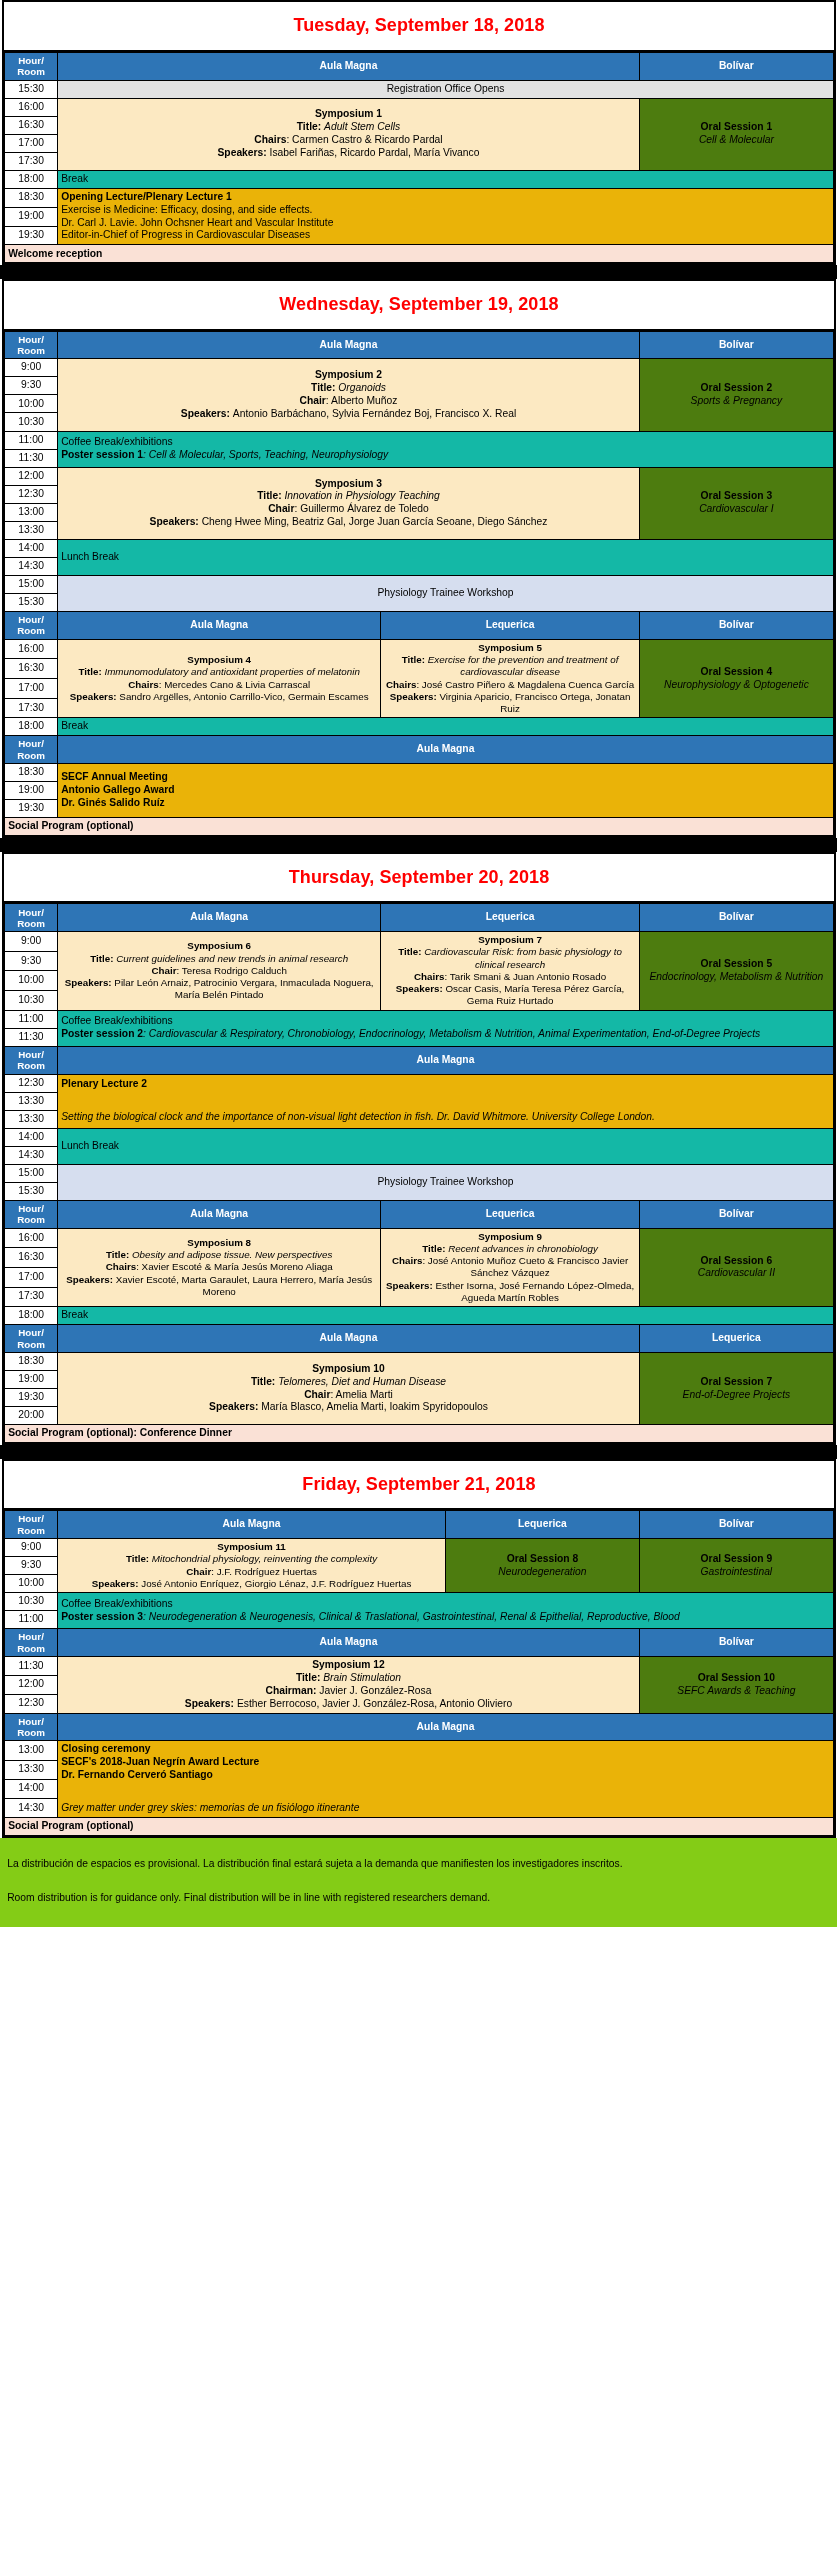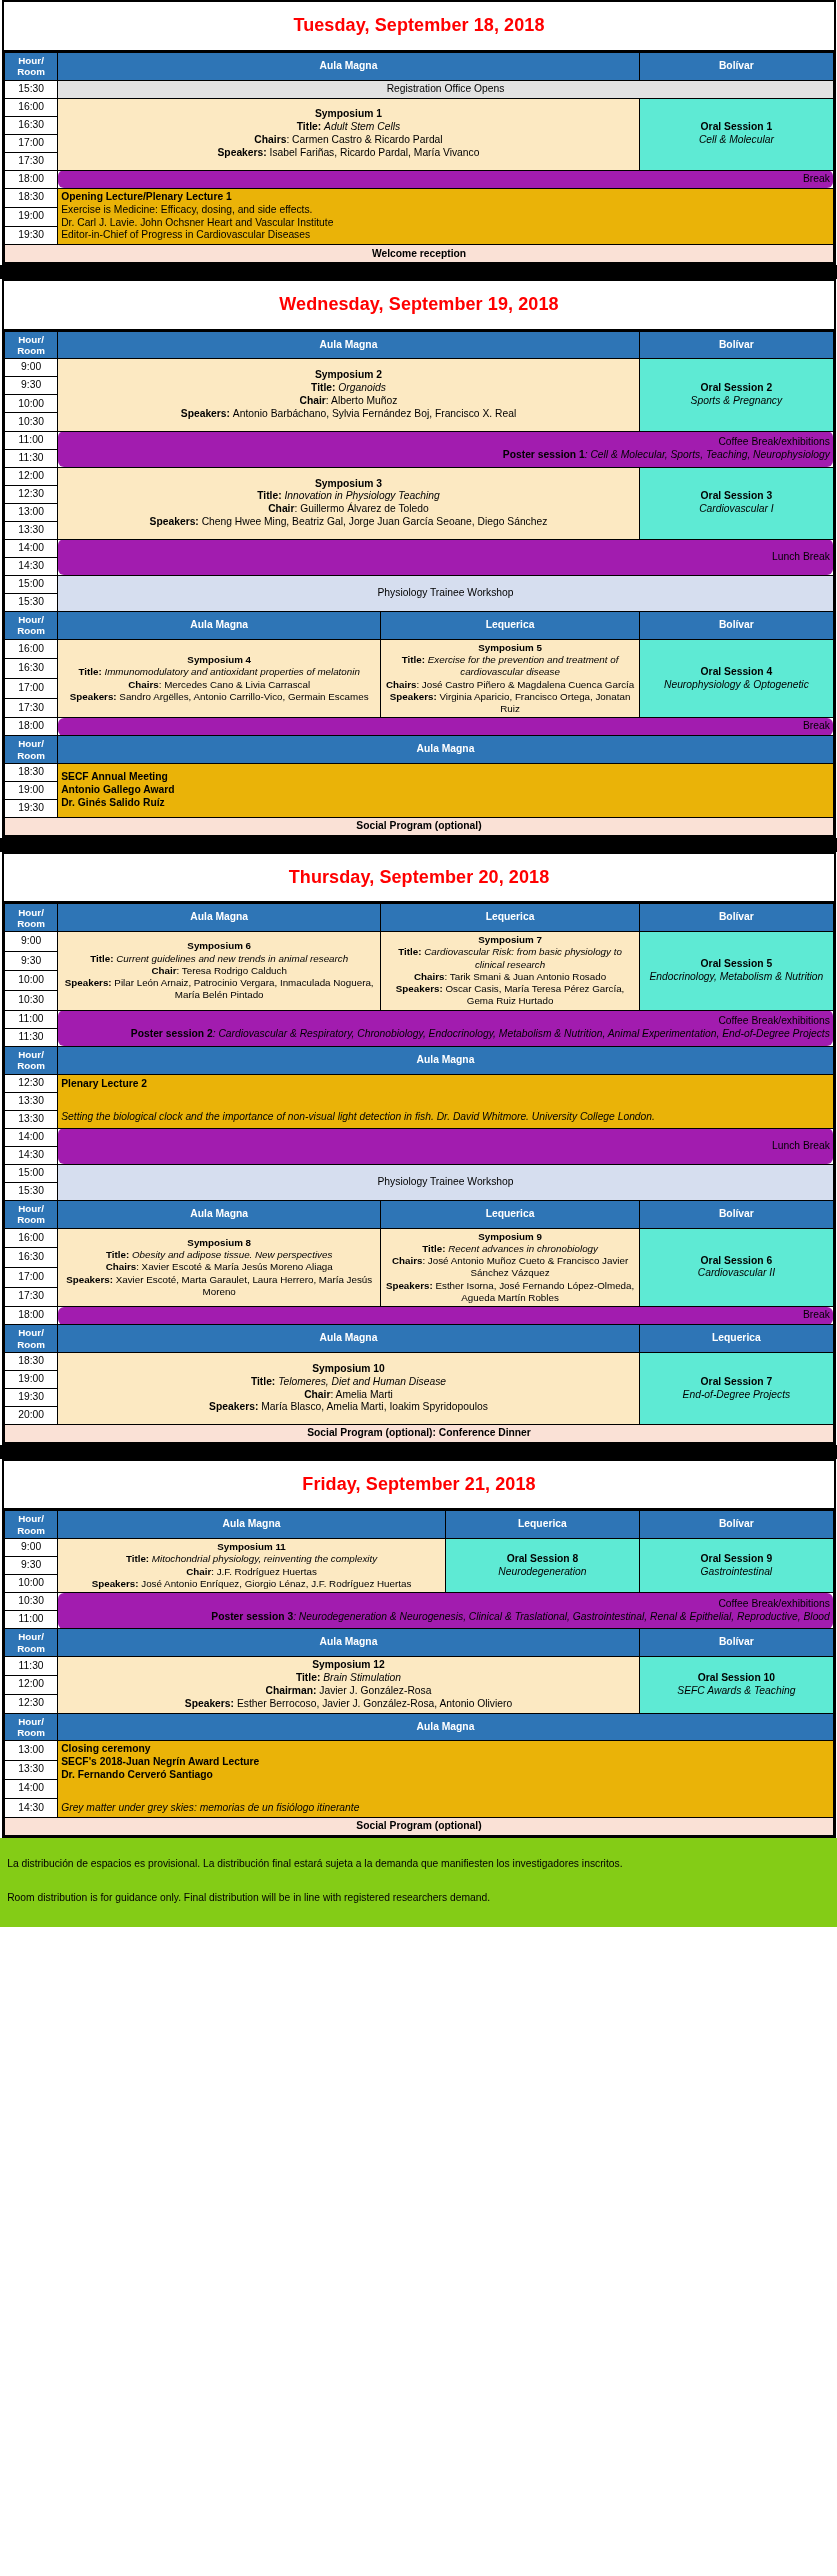--- a/index.html
+++ b/index.html
@@ -64,25 +64,25 @@
     background:#ffffff;
     text-align:center;
     font-size:10.3px;
     font-weight:normal;
     white-space:nowrap;
     padding:3.1px 1px;
   }
 
   
   .c-sympo{background:#fce9c2;text-align:center;}
-  .c-oral{background:#5eead4;text-align:center;}
-  .c-break{background:#a21caf;text-align:right;border-radius:6px;}
+  .c-oral{background:#4d7c0f;text-align:center;}
+  .c-break{background:#14b8a6;text-align:left;}
   .c-grey{background:#e2e2e2;text-align:center;}
   .c-plenary{background:#eab308;}
-  .c-social{background:#fae1d6;text-align:center;font-weight:bold;}
+  .c-social{background:#fae1d6;text-align:left;font-weight:bold;}
   .c-workshop{background:#d6deef;text-align:center;}
 
   .ln{display:block;}
   .b{font-weight:bold;}
   .i{font-style:italic;margin-top:20px;}
   .sym-name{font-weight:bold;display:block;}
   .oral-name{font-weight:bold;display:block;}
   .oral-topic{font-style:italic;display:block;}
 
   

